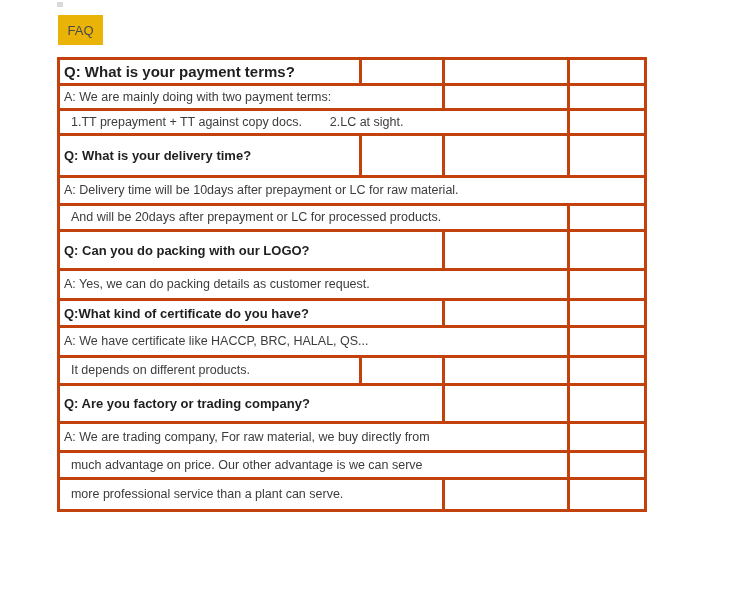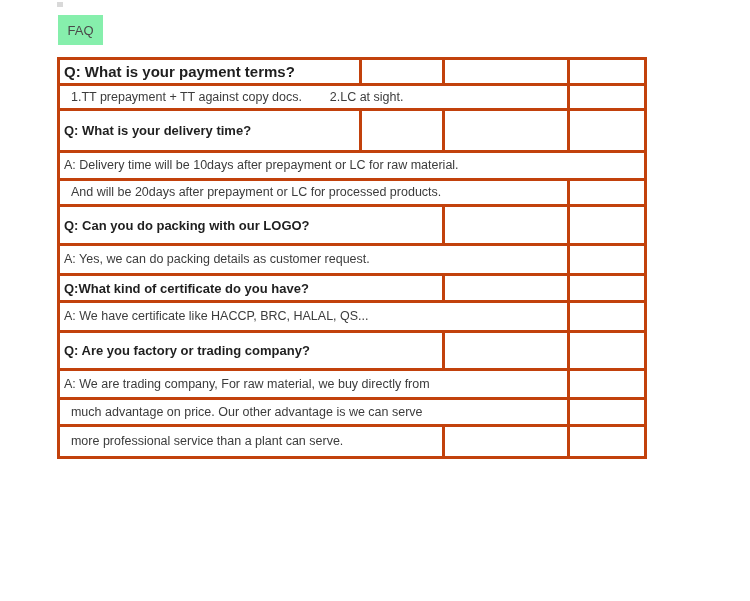--- a/index.html
+++ b/index.html
@@ -22,21 +22,21 @@
     width: 6px;
     height: 5px;
     background: #d9d9d9;
   }
   .faq-tab {
     position: absolute;
     left: 58px;
     top: 15px;
     width: 45px;
     height: 30px;
-    background: #86efac;
+    background: #eab308;
     color: #4a4a4a;
     font-size: 13px;
     display: flex;
     align-items: center;
     justify-content: center;
     cursor: pointer;
   }
   table.faq {
     position: absolute;
     left: 57px;
@@ -91,20 +91,25 @@
         <col style="width: 77px;">
       </colgroup>
     <tbody>
         <tr style="height: 26px;">
           <td class="text-q1">Q: What is your payment terms?</td>
           <td></td>
           <td></td>
           <td></td>
         </tr>
         <tr style="height: 25px;">
+          <td colspan="2" class="text-a">A: We are mainly doing with two payment terms:</td>
+          <td></td>
+          <td></td>
+        </tr>
+        <tr style="height: 25px;">
           <td colspan="3" class="text-a">  1.TT prepayment + TT against copy docs.        2.LC at sight.</td>
           <td></td>
         </tr>
         <tr style="height: 42px;">
           <td class="text-q vbottom">Q: What is your delivery time?</td>
           <td></td>
           <td></td>
           <td></td>
         </tr>
         <tr style="height: 28px;">
@@ -125,20 +130,26 @@
         </tr>
         <tr style="height: 27px;">
           <td colspan="2" class="text-q vbottom">Q:What kind of certificate do you have?</td>
           <td></td>
           <td></td>
         </tr>
         <tr style="height: 30px;">
           <td colspan="3" class="text-a">A: We have certificate like HACCP, BRC, HALAL, QS...</td>
           <td></td>
         </tr>
+        <tr style="height: 28px;">
+          <td class="text-a">  It depends on different products.</td>
+          <td></td>
+          <td></td>
+          <td></td>
+        </tr>
         <tr style="height: 38px;">
           <td colspan="2" class="text-q vbottom">Q: Are you factory or trading company?</td>
           <td></td>
           <td></td>
         </tr>
         <tr style="height: 29px;">
           <td colspan="3" class="text-a">A: We are trading company, For raw material, we buy directly from</td>
           <td></td>
         </tr>
         <tr style="height: 27px;">

